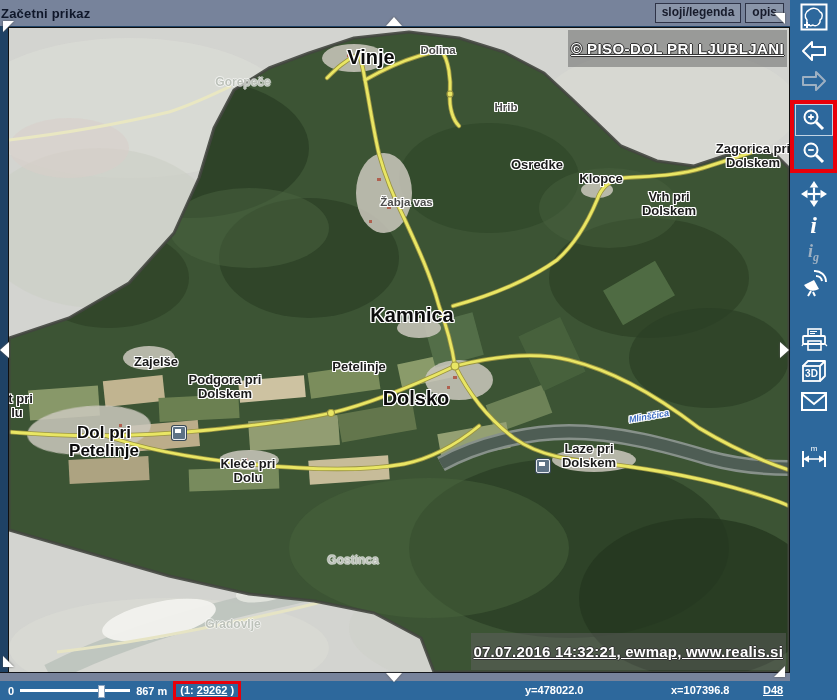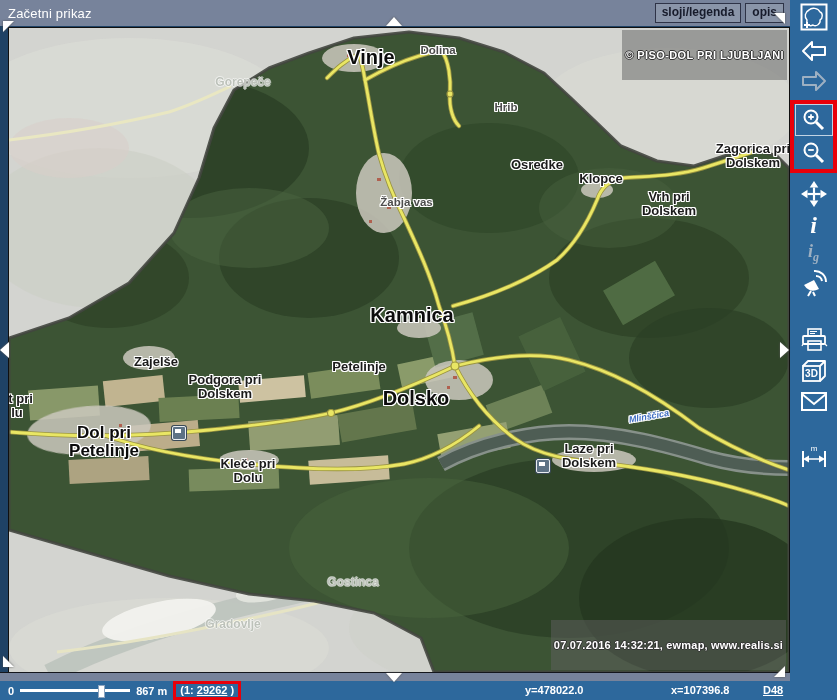--- a/index.html
+++ b/index.html
@@ -1,21 +1,21 @@
 <!DOCTYPE html>
 <html><head>
 <meta charset="utf-8">
 <style>
   html,body{margin:0;padding:0;}
   body{width:837px;height:700px;position:relative;font-family:"Liberation Sans",sans-serif;
        background:#1f4265;overflow:hidden;-webkit-font-smoothing:none;}
   
   #topbar{position:absolute;left:0;top:0;width:790px;height:26px;background:#77839b;
           display:flex;align-items:center;}
-  #topbar .title{font-size:13px;font-weight:normal;color:#ffffff;margin-left:8px;letter-spacing:.2px;}
+  #topbar .title{font-size:13px;font-weight:bold;color:#0f172a;margin-left:1px;letter-spacing:.2px;}
   #topbar .btns{margin-left:auto;display:flex;gap:4px;margin-right:6px;}
   .tbtn{font-size:12px;font-weight:bold;color:#171b2b;background:#8a95a9;border:1px solid #2e3347;
         padding:1px 6px 2px 6px;line-height:15px;cursor:pointer;}
   
   #sidebar{position:absolute;right:0;top:0;width:47px;height:700px;background:#2d689c;
            display:flex;flex-direction:column;align-items:center;}
   .tool{width:34px;height:28px;display:flex;align-items:center;justify-content:center;
         color:#fff;cursor:pointer;position:relative;}
   .tool svg{display:block;}
   .glyph-i{font-family:"Liberation Serif",serif;font-style:italic;font-weight:bold;font-size:24px;line-height:1;}
@@ -32,23 +32,23 @@
   .maplabel{position:absolute;transform:translate(-50%,-50%);text-align:center;white-space:nowrap;
             font-weight:bold;line-height:1.05;
             text-shadow:-1px 0 #fff,1px 0 #fff,0 -1px #fff,0 1px #fff,-1px -1px #fff,1px 1px #fff,-1px 1px #fff,1px -1px #fff;}
   .maplabel.major{font-size:20px;color:#0c0c0c;}
   .maplabel.major2{font-size:17px;color:#0c0c0c;}
   .maplabel.std{font-size:13px;color:#1b1b1b;}
   .maplabel.minor{font-size:11.5px;color:#4d4d4d;}
   .maplabel.faded{font-size:12px;color:#bdc2ba;
        text-shadow:-1px 0 rgba(255,255,255,.55),1px 0 rgba(255,255,255,.55),0 -1px rgba(255,255,255,.55),0 1px rgba(255,255,255,.55);}
   .maplabel.stream{font-size:9px;color:#3f6ec2;font-style:italic;}
-  .overlaytag{position:absolute;font-size:11px;font-weight:bold;color:#fff;background:rgba(95,95,95,.5);
-              padding:19px 3px;letter-spacing:.4px;
-              text-shadow:-1px 0 #333,1px 0 #333,0 -1px #333,0 1px #333;}
+  .overlaytag{position:absolute;font-size:15px;font-weight:bold;color:#fff;background:rgba(95,95,95,.5);
+              padding:10px 3px;letter-spacing:.4px;
+              text-shadow:-1px 0 #333,1px 0 #333,0 -1px #333,0 1px #333;text-decoration:underline;}
   #copyright{right:2px;top:2px;}
   #attribution{right:3px;bottom:2px;letter-spacing:.2px;}
   .poi{position:absolute;width:12px;height:12px;background:#5d7285;border:1px solid #e9edf0;border-radius:2px;
        transform:translate(-50%,-50%);box-shadow:0 0 0 1px #3a4a57;}
   .poi::after{content:"";position:absolute;left:2px;top:2px;width:6px;height:4px;background:#fff;}
   
   .edgearrow{position:absolute;width:0;height:0;z-index:30;filter:drop-shadow(0 0 1px #555);}
   .a-up{border-left:8px solid transparent;border-right:8px solid transparent;border-bottom:9px solid #fff;}
   .a-down{border-left:8px solid transparent;border-right:8px solid transparent;border-top:9px solid #fff;}
   .a-left{border-top:8px solid transparent;border-bottom:8px solid transparent;border-right:9px solid #fff;}
@@ -257,21 +257,21 @@
           <div>Laze pri</div>
           <div>Dolskem</div>
         </div>
         <div class="maplabel std" style="left: 8px; top: 378px;">
           <div>št pri</div>
           <div>lu</div>
         </div>
         <div class="maplabel stream" style="left: 640px; top: 389px; transform: translate(-50%, -50%) rotate(-10deg);">
           <div>Mlinščica</div>
         </div>
-        <div class="maplabel faded" style="left: 344px; top: 554px;">
+        <div class="maplabel faded" style="left: 344px; top: 532px;">
           <div>Gostinca</div>
         </div>
         <div class="maplabel faded" style="left: 224px; top: 596px;">
           <div>Gradovlje</div>
         </div>
       </div>
 
   <div class="poi" style="left:170px;top:405px;"></div>
   <div class="poi" style="left:534px;top:438px;"></div>
 

